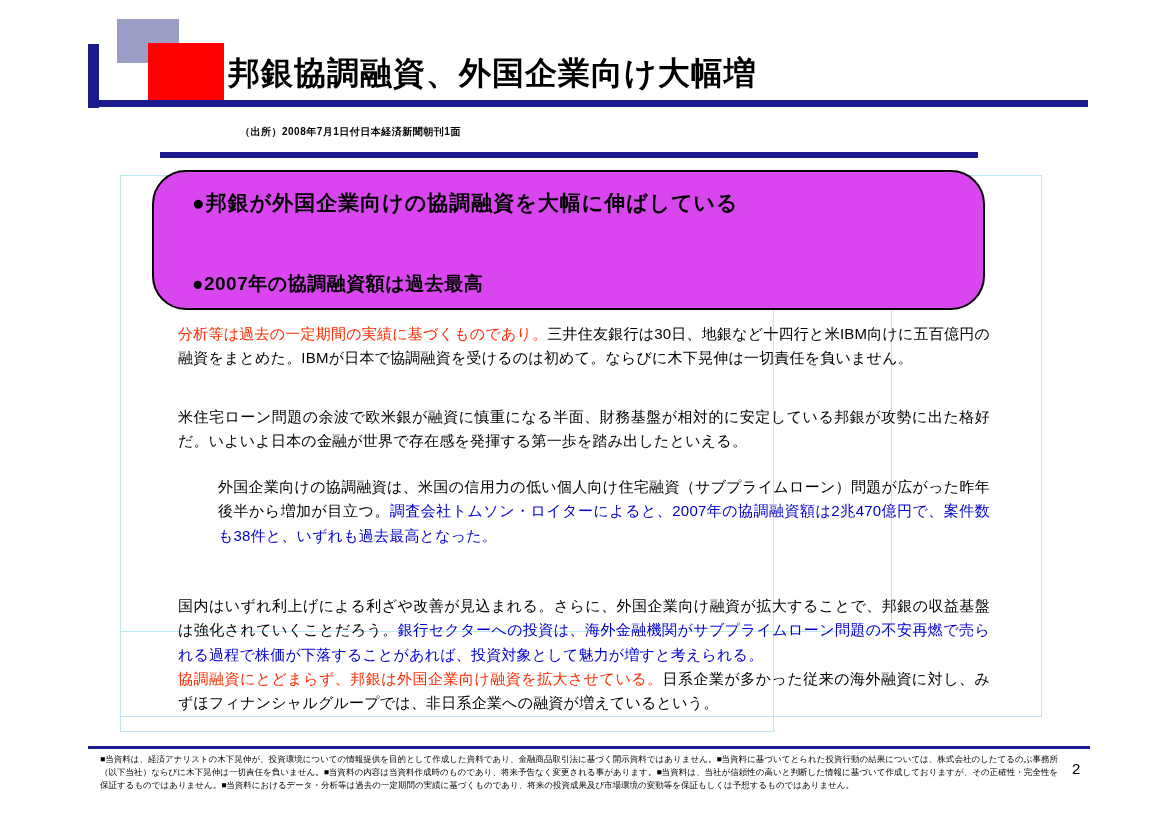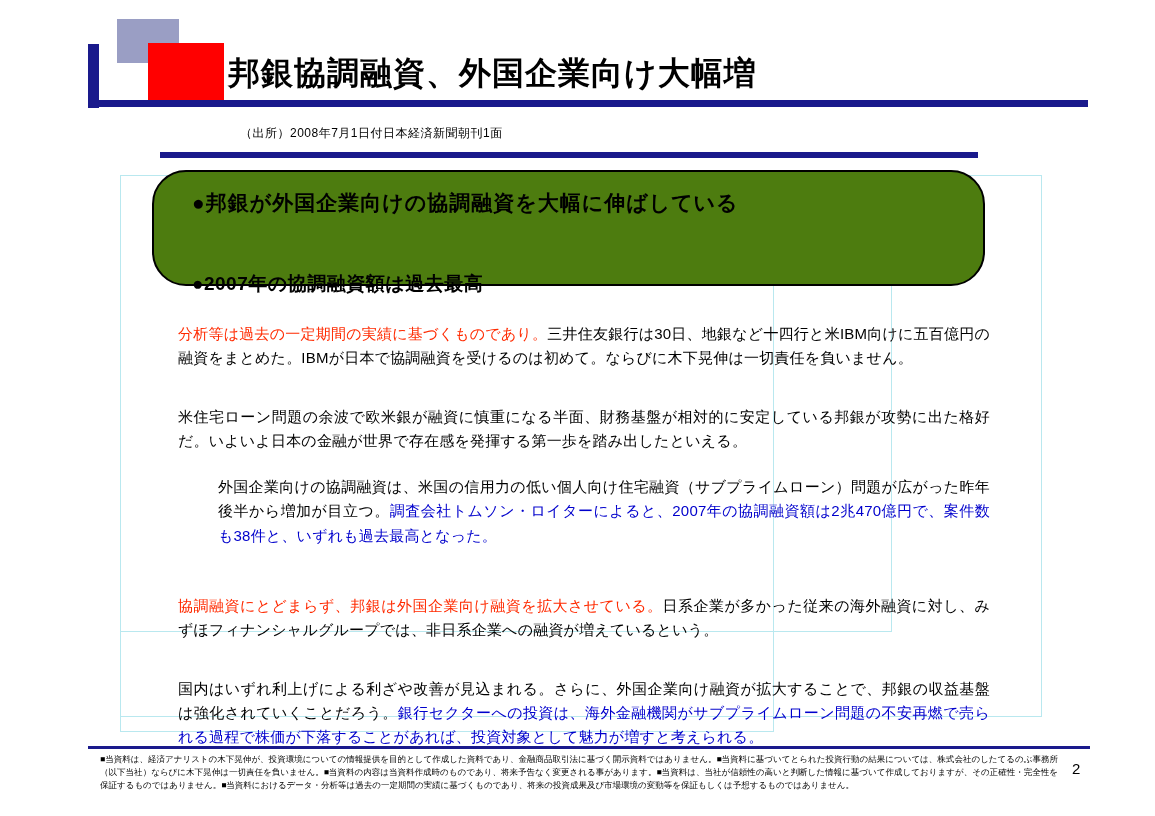--- a/index.html
+++ b/index.html
@@ -70,44 +70,44 @@
     left: 99px;
     top: 100px;
     width: 989px;
     height: 7px;
     background: #1a1a8c;
   }
   .source-line {
     position: absolute;
     left: 240px;
     top: 125px;
-    font-size: 12px;
-    font-weight: normal;
+    font-size: 10px;
+    font-weight: bold;
     letter-spacing: 0.5px;
     white-space: nowrap;
   }
   .second-underline {
     position: absolute;
     left: 160px;
     top: 152px;
     width: 818px;
     height: 6px;
     background: #1a1a8c;
   }
 
   
   .callout {
     position: absolute;
     left: 152px;
     top: 170px;
     width: 833px;
-    height: 116px;
+    height: 140px;
     border: 2px solid #000000;
     border-radius: 34px;
-    background: #4d7c0f;
+    background: #d946ef;
     box-sizing: border-box;
   }
   .callout-item {
     position: absolute;
     left: 38px;
     font-weight: bold;
     white-space: nowrap;
   }
   .callout-item.c1 { top: 17px; font-size: 21px; letter-spacing: 1px; }
   .callout-item.c2 { top: 58px; font-size: 21px; letter-spacing: 1px; }
@@ -201,25 +201,25 @@
   <div class="body-wrap">
     <p class="para p1">
       <span class="red">分析等は過去の一定期間の実績に基づくものであり。</span><span>三井住友銀行は30日、地銀など十四行と米IBM向けに五百億円の融資をまとめた。IBMが日本で協調融資を受けるのは初めて。ならびに木下晃伸は一切責任を負いません。</span>
     </p>
     <p class="para p2">
       <span>米住宅ローン問題の余波で欧米銀が融資に慎重になる半面、財務基盤が相対的に安定している邦銀が攻勢に出た格好だ。いよいよ日本の金融が世界で存在感を発揮する第一歩を踏み出したといえる。</span>
     </p>
     <p class="para p3">
       <span>外国企業向けの協調融資は、米国の信用力の低い個人向け住宅融資（サブプライムローン）問題が広がった昨年後半から増加が目立つ。</span><span class="blue">調査会社トムソン・ロイターによると、2007年の協調融資額は2兆470億円で、案件数も38件と、いずれも過去最高となった。</span>
     </p>
+    <p class="para p5">
+      <span>国内はいずれ利上げによる利ざや改善が見込まれる。さらに、外国企業向け融資が拡大することで、邦銀の収益基盤は強化されていくことだろう。</span><span class="blue">銀行セクターへの投資は、海外金融機関がサブプライムローン問題の不安再燃で売られる過程で株価が下落することがあれば、投資対象として魅力が増すと考えられる。</span>
+    </p>
     <p class="para p4">
       <span class="red">協調融資にとどまらず、邦銀は外国企業向け融資を拡大させている。</span><span>日系企業が多かった従来の海外融資に対し、みずほフィナンシャルグループでは、非日系企業への融資が増えているという。</span>
-    </p>
-    <p class="para p5">
-      <span>国内はいずれ利上げによる利ざや改善が見込まれる。さらに、外国企業向け融資が拡大することで、邦銀の収益基盤は強化されていくことだろう。</span><span class="blue">銀行セクターへの投資は、海外金融機関がサブプライムローン問題の不安再燃で売られる過程で株価が下落することがあれば、投資対象として魅力が増すと考えられる。</span>
     </p>
   </div>
 
   <div class="footer-rule"></div>
   <div class="footer-text">■当資料は、経済アナリストの木下晃伸が、投資環境についての情報提供を目的として作成した資料であり、金融商品取引法に基づく開示資料ではありません。■当資料に基づいてとられた投資行動の結果については、株式会社のしたてるのぶ事務所（以下当社）ならびに木下晃伸は一切責任を負いません。■当資料の内容は当資料作成時のものであり、将来予告なく変更される事があります。■当資料は、当社が信頼性の高いと判断した情報に基づいて作成しておりますが、その正確性・完全性を保証するものではありません。■当資料におけるデータ・分析等は過去の一定期間の実績に基づくものであり、将来の投資成果及び市場環境の変動等を保証もしくは予想するものではありません。</div>
   <div class="page-number">2</div>
 
 </div>
 
 </body></html>

